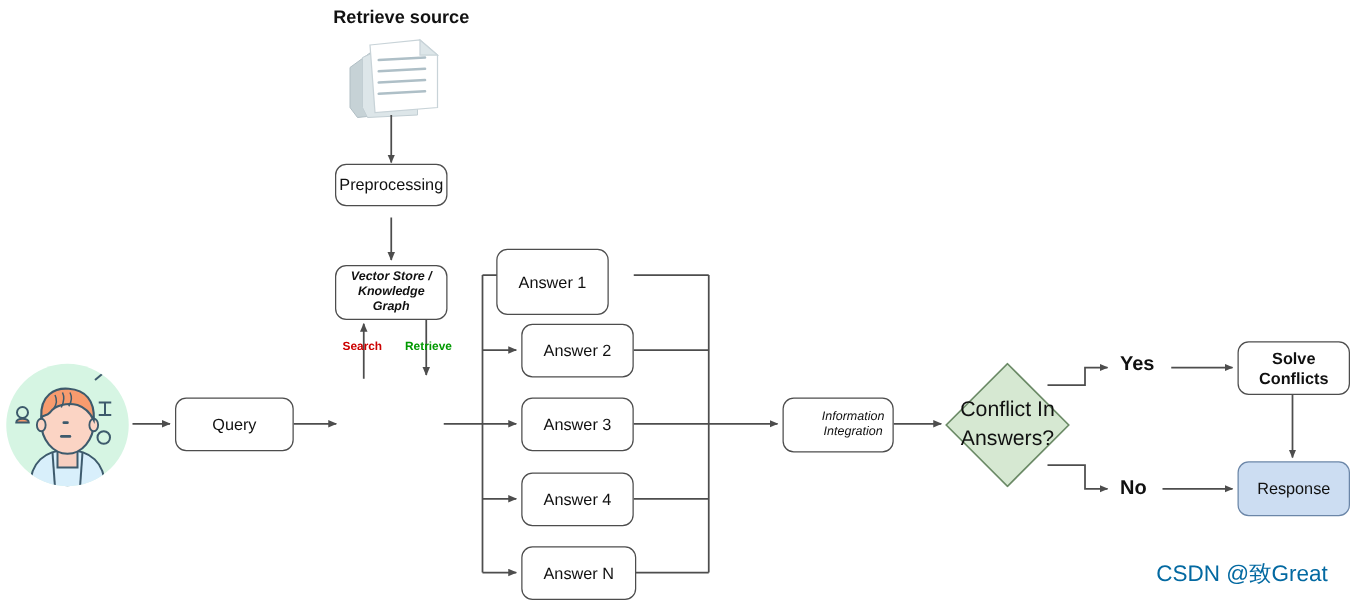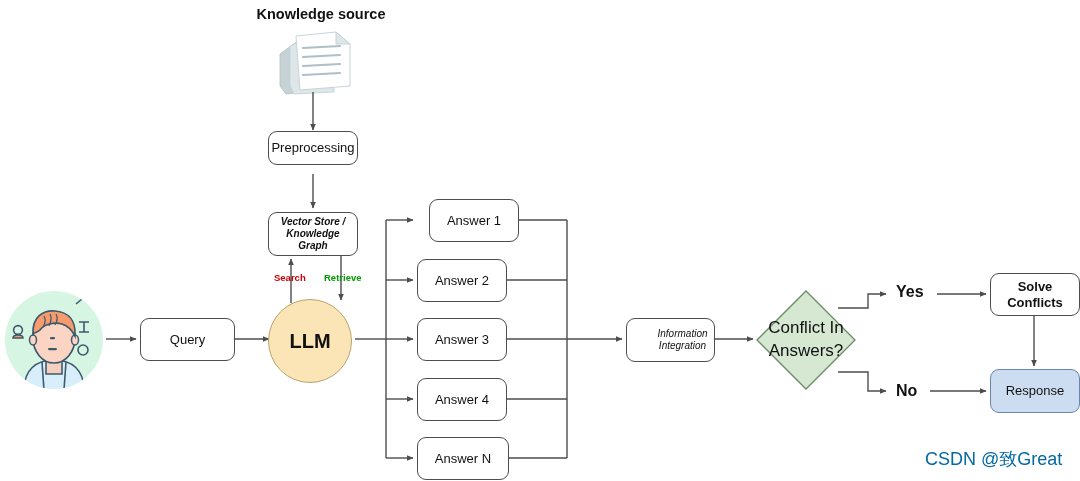--- a/index.html
+++ b/index.html
@@ -110,21 +110,21 @@
   }
   .avatar {
     position: absolute;
   }
 </style>
 </head>
 <body>
 
 <div id="canvas">
 
-  <div class="lbl title-knowledge" style="left:256px; top:6px; width:130px;">Knowledge source</div>
+  <div class="lbl title-knowledge" style="left:256px; top:6px; width:130px;">Retrieve source</div>
 
   <div class="avatar" style="left:272px; top:28px; width:90px; height:70px;">
     <svg width="90" height="70" viewBox="0 0 90 70">
       <g>
         <polygon points="8,26 30,10 52,26 52,62 14,66 8,58" fill="#c6d2d6" stroke="#b0bec4" stroke-width="0.8"></polygon>
         <polygon points="18,18 40,8 62,20 62,64 22,66 18,58" fill="#dde6e9" stroke="#c2ced3" stroke-width="0.8"></polygon>
         <path d="M24,8 L64,4 L78,16 L78,58 L28,62 Z" fill="#ffffff" stroke="#c8d3d8" stroke-width="1"></path>
         <path d="M64,4 L64,16 L78,16 Z" fill="#dde6e9" stroke="#c8d3d8" stroke-width="1"></path>
         <g stroke="#aebfc7" stroke-width="2.1" stroke-linecap="round">
           <line x1="31" y1="20" x2="68" y2="18"></line>
@@ -243,25 +243,22 @@
 Graph</span>
   </div>
 
   <div class="edge-label" style="left:274px; top:272px; color:#cc0000;">Search</div>
   <div class="edge-label" style="left:324px; top:272px; color:#009900;">Retrieve</div>
 
   <div class="node box-text" style="left:140px; top:318px; width:95px; height:43px;">
     <span>Query</span>
   </div>
 
-  <div class="llm-circle" style="left:268px; top:299px; width:82px; height:82px;">
-    <span>LLM</span>
-  </div>
-
-  <div class="node box-text" style="left:429px; top:199px; width:90px; height:43px;">
+
+  <div class="node box-text" style="left:397px; top:199px; width:90px; height:53px;">
     <span>Answer 1</span>
   </div>
   <div class="node box-text" style="left:417px; top:259px; width:90px; height:43px;">
     <span>Answer 2</span>
   </div>
   <div class="node box-text" style="left:417px; top:318px; width:90px; height:43px;">
     <span>Answer 3</span>
   </div>
   <div class="node box-text" style="left:417px; top:378px; width:90px; height:43px;">
     <span>Answer 4</span>

